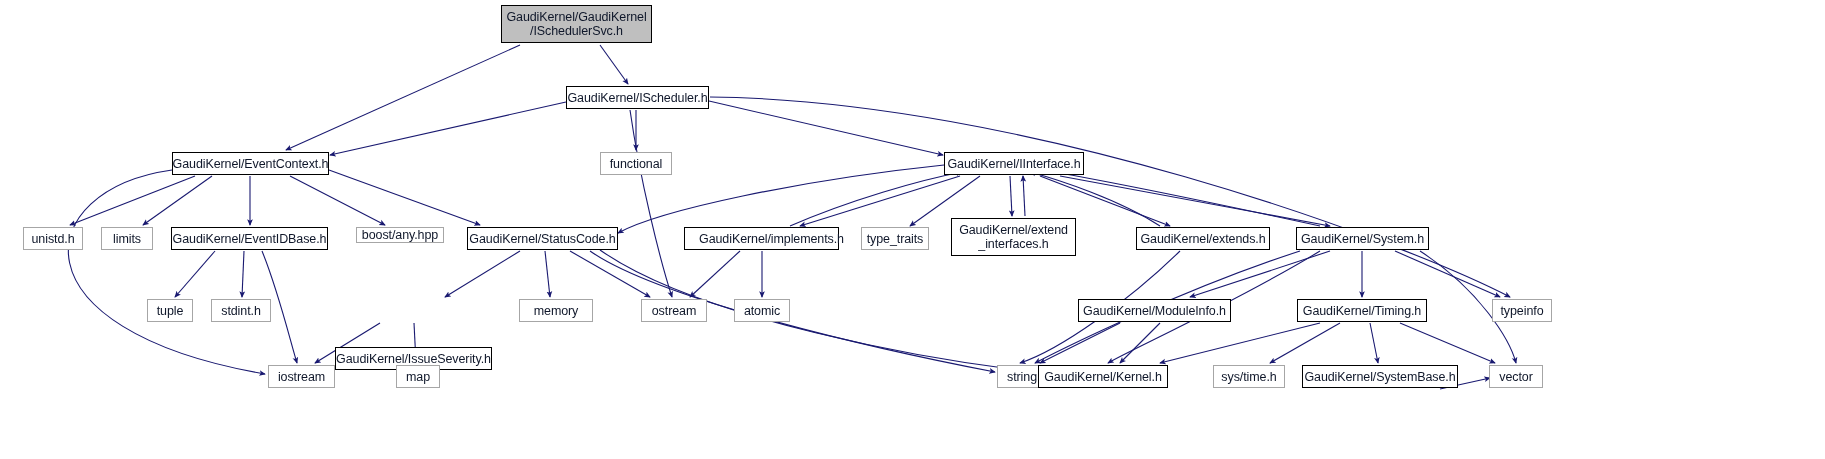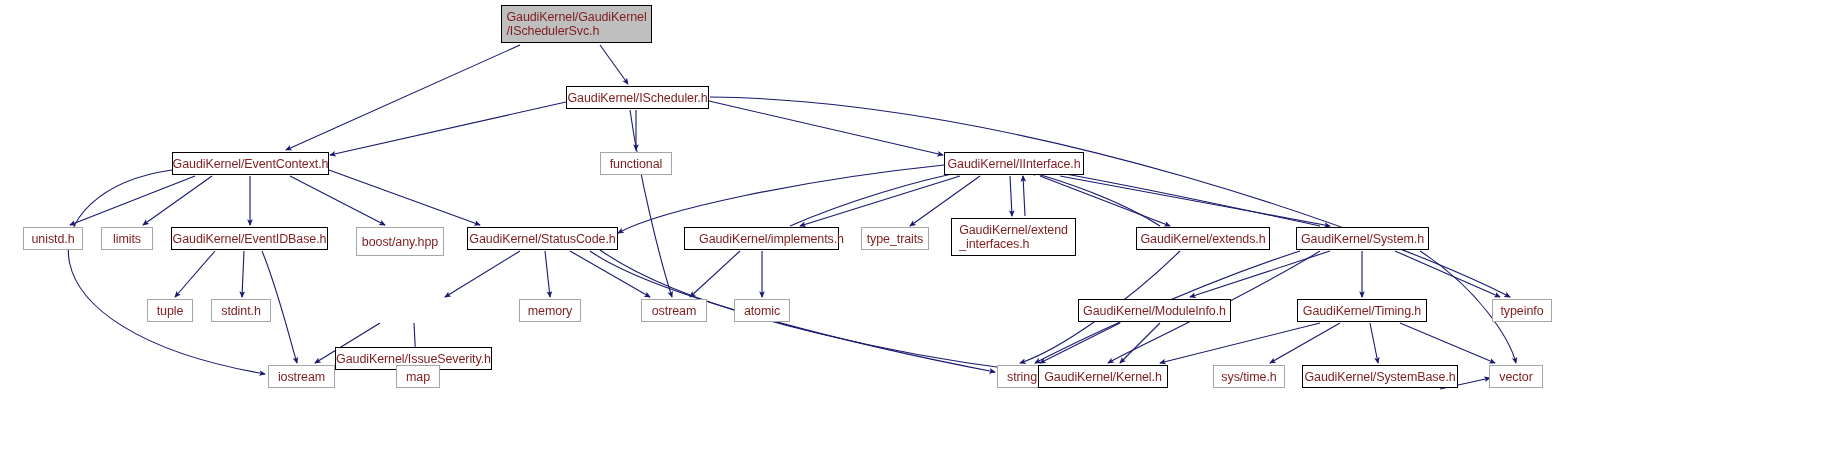--- a/index.html
+++ b/index.html
@@ -6,24 +6,24 @@
   html,body{margin:0;padding:0;background:#ffffff;}
   body{font-family:"Liberation Sans","DejaVu Sans",sans-serif;}
   #graph{position:relative;width:1825px;height:459px;background:#ffffff;overflow:hidden;}
   #edges{position:absolute;left:0;top:0;width:1825px;height:459px;}
   .node{
     position:absolute;
     box-sizing:border-box;
     display:flex;
     align-items:center;
     justify-content:center;
-    text-align:left;
+    text-align:center;
     font-size:12.5px;
     line-height:14px;
-    color:#7f1d1d;
+    color:#0f172a;
     background:#ffffff;
     border:1px solid #a6a6a6;
     white-space:pre-line;
     letter-spacing:-0.1px;
     z-index:3;
   }
   .node.bold{border:1px solid #000000;}
   .node.root{background:#bfbfbf;border:1px solid #000000;}
 </style>
 </head>
@@ -89,32 +89,32 @@
   <div id="nodes-layer">
       <div class="node root" style="left: 501px; top: 5px; width: 151px; height: 38px;"><span>GaudiKernel/GaudiKernel
 /ISchedulerSvc.h</span></div>
       <div class="node bold" style="left: 566px; top: 86px; width: 143px; height: 23px;"><span>GaudiKernel/IScheduler.h</span></div>
       <div class="node bold" style="left: 172px; top: 152px; width: 157px; height: 23px;"><span>GaudiKernel/EventContext.h</span></div>
       <div class="node" style="left: 600px; top: 152px; width: 72px; height: 23px;"><span>functional</span></div>
       <div class="node bold" style="left: 944px; top: 152px; width: 140px; height: 23px;"><span>GaudiKernel/IInterface.h</span></div>
       <div class="node" style="left: 23px; top: 227px; width: 60px; height: 23px;"><span>unistd.h</span></div>
       <div class="node" style="left: 101px; top: 227px; width: 52px; height: 23px;"><span>limits</span></div>
       <div class="node bold" style="left: 171px; top: 227px; width: 157px; height: 23px;"><span>GaudiKernel/EventIDBase.h</span></div>
-      <div class="node" style="left: 356px; top: 227px; width: 88px; height: 29px;"><span>boost/any.hpp</span></div>
+      <div class="node" style="left: 356px; top: 227px; width: 88px; height: 16px;"><span>boost/any.hpp</span></div>
       <div class="node bold" style="left: 467px; top: 227px; width: 151px; height: 23px;"><span>GaudiKernel/StatusCode.h</span></div>
       <div class="node bold" style="left: 684px; top: 227px; width: 155px; height: 23px; padding-left: 20px;"><span>GaudiKernel/implements.h</span></div>
       <div class="node" style="left: 861px; top: 227px; width: 68px; height: 23px;"><span>type_traits</span></div>
       <div class="node bold" style="left: 951px; top: 218px; width: 125px; height: 38px;"><span>GaudiKernel/extend
 _interfaces.h</span></div>
       <div class="node bold" style="left: 1136px; top: 227px; width: 134px; height: 23px;"><span>GaudiKernel/extends.h</span></div>
       <div class="node bold" style="left: 1296px; top: 227px; width: 133px; height: 23px;"><span>GaudiKernel/System.h</span></div>
       <div class="node" style="left: 147px; top: 299px; width: 46px; height: 23px;"><span>tuple</span></div>
       <div class="node" style="left: 211px; top: 299px; width: 60px; height: 23px;"><span>stdint.h</span></div>
       <div class="node bold" style="left: 335px; top: 299px; width: 157px; height: 23px; margin-top: 48px;"><span>GaudiKernel/IssueSeverity.h</span></div>
-      <div class="node" style="left: 519px; top: 299px; width: 62px; height: 23px;"><span>memory</span></div>
+      <div class="node" style="left: 519px; top: 299px; width: 74px; height: 23px;"><span>memory</span></div>
       <div class="node" style="left: 641px; top: 299px; width: 66px; height: 23px;"><span>ostream</span></div>
       <div class="node" style="left: 734px; top: 299px; width: 56px; height: 23px;"><span>atomic</span></div>
       <div class="node bold" style="left: 1078px; top: 299px; width: 153px; height: 23px;"><span>GaudiKernel/ModuleInfo.h</span></div>
       <div class="node bold" style="left: 1297px; top: 299px; width: 130px; height: 23px;"><span>GaudiKernel/Timing.h</span></div>
       <div class="node" style="left: 1492px; top: 299px; width: 60px; height: 23px;"><span>typeinfo</span></div>
       <div class="node" style="left: 268px; top: 365px; width: 67px; height: 23px;"><span>iostream</span></div>
       <div class="node" style="left: 396px; top: 365px; width: 44px; height: 23px;"><span>map</span></div>
       <div class="node" style="left: 997px; top: 365px; width: 50px; height: 23px;"><span>string</span></div>
       <div class="node bold" style="left: 1038px; top: 365px; width: 130px; height: 23px;"><span>GaudiKernel/Kernel.h</span></div>
       <div class="node" style="left: 1213px; top: 365px; width: 72px; height: 23px;"><span>sys/time.h</span></div>

